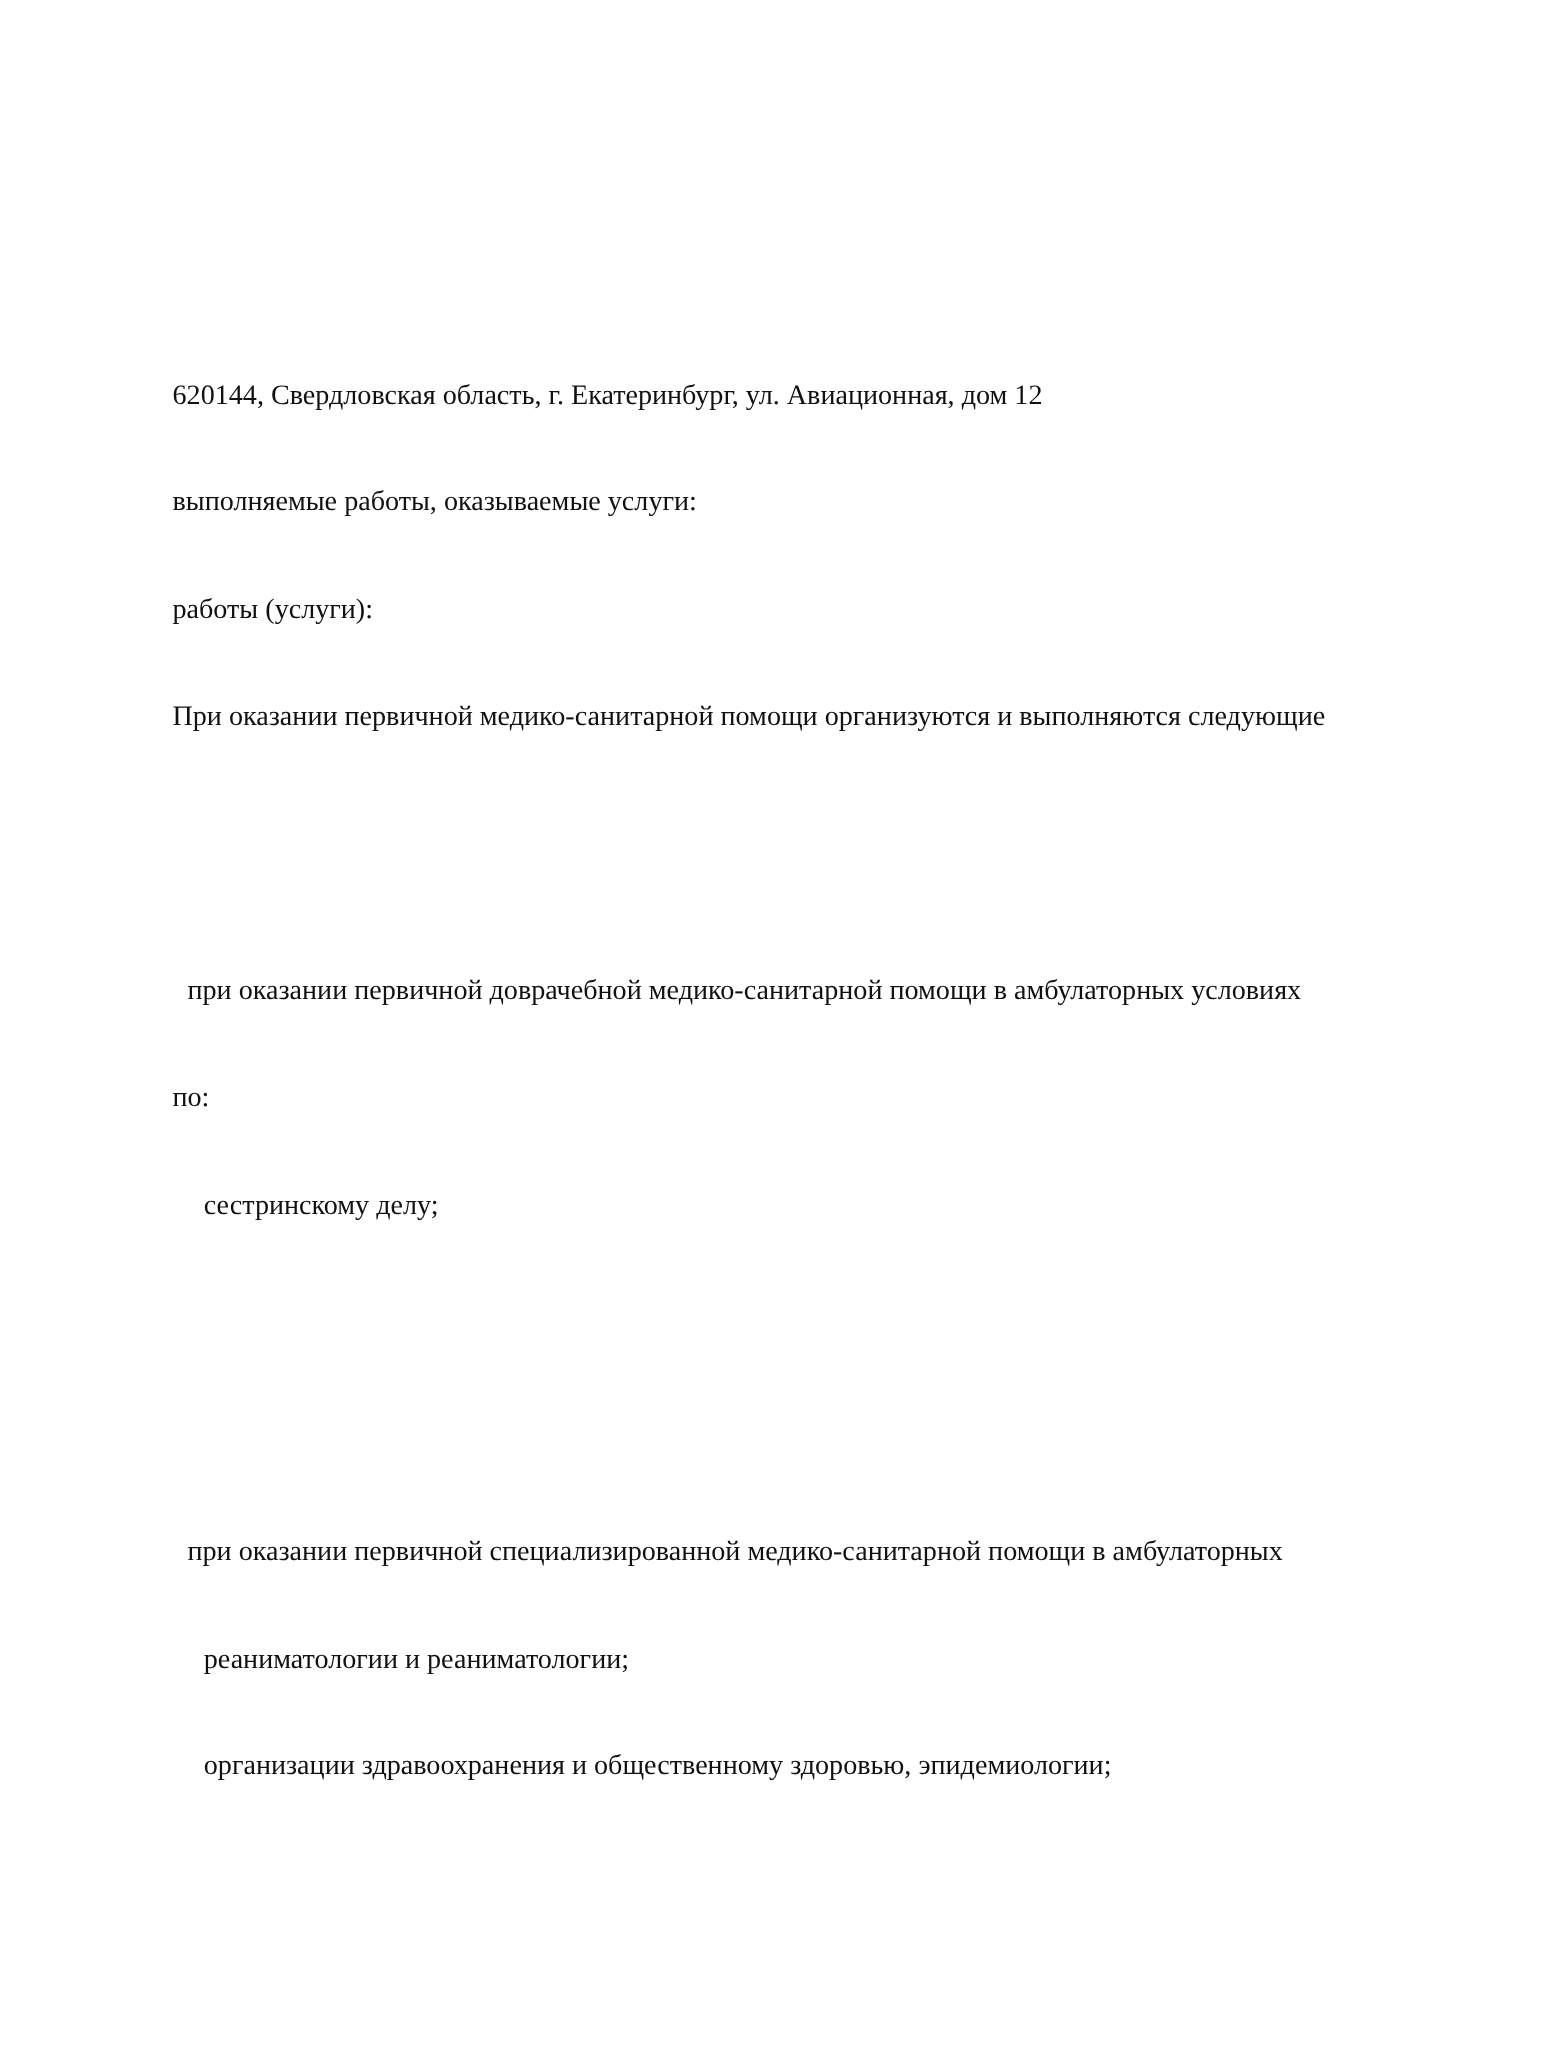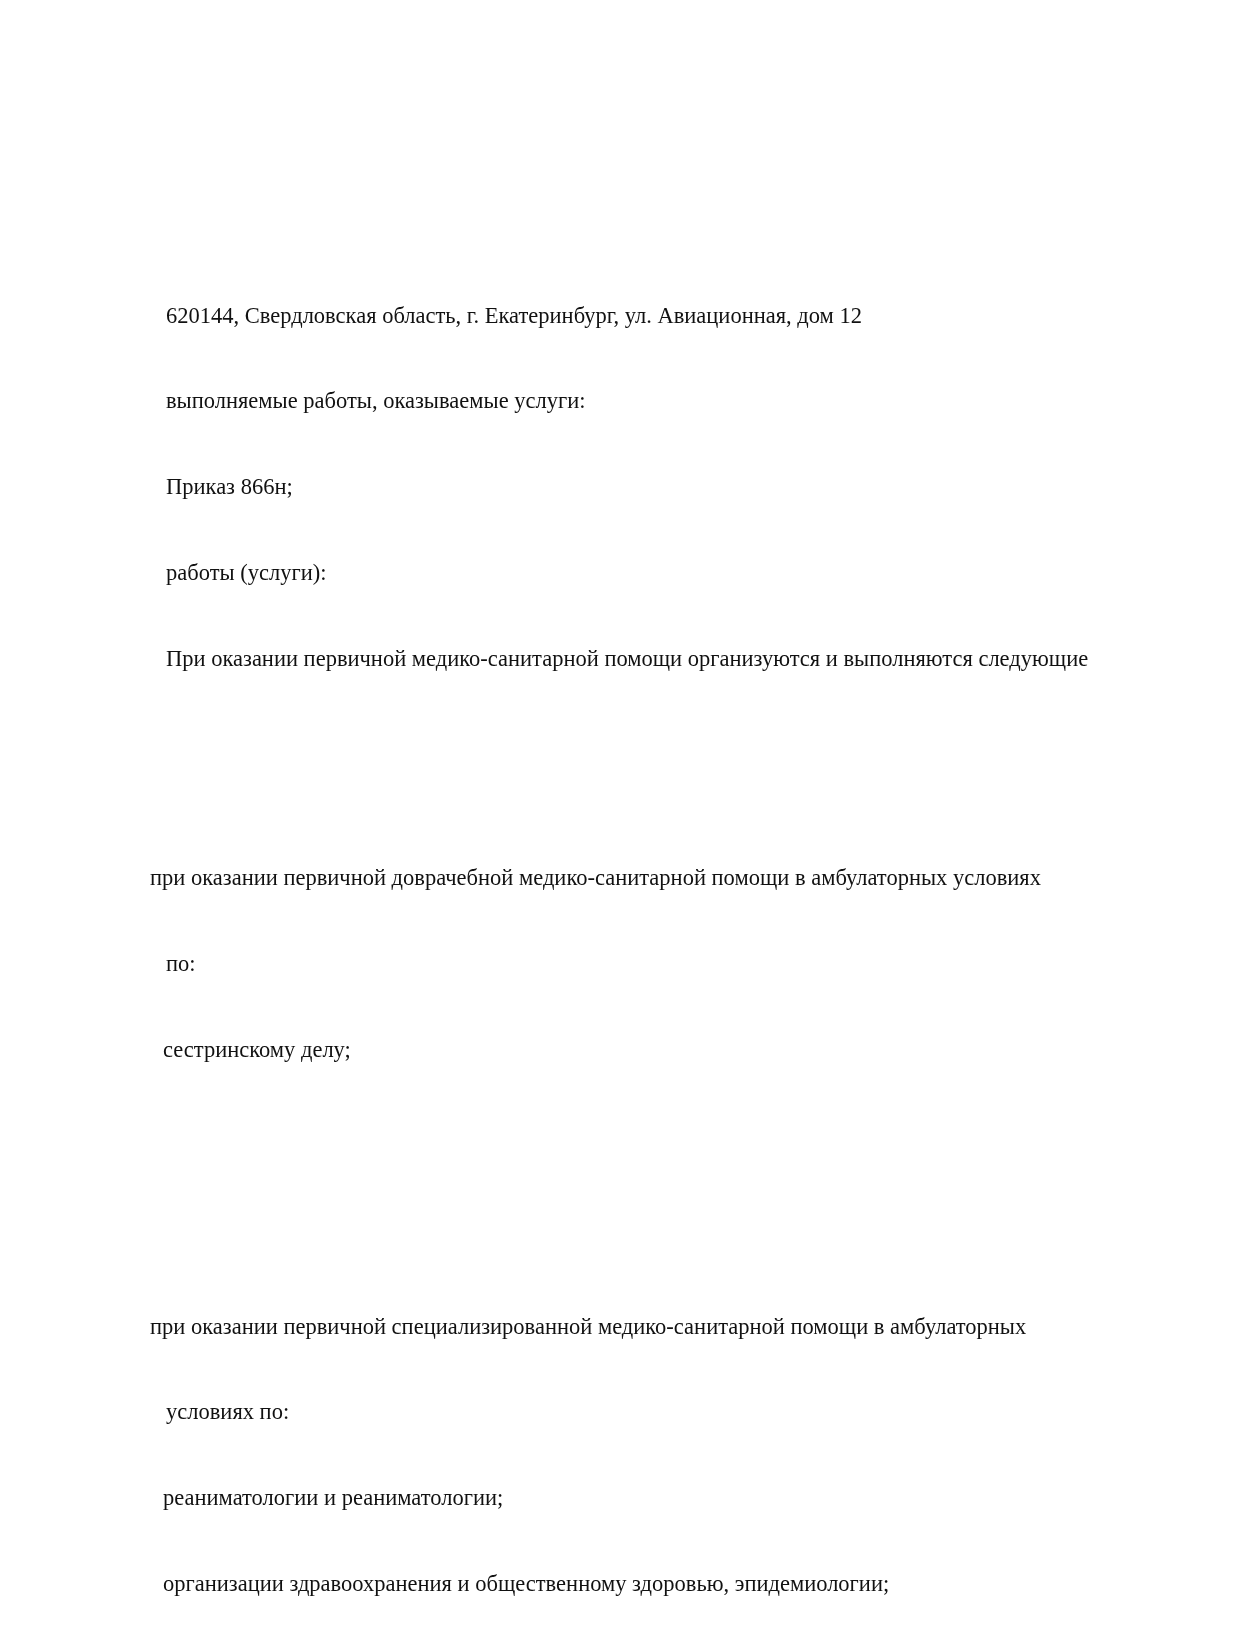--- a/index.html
+++ b/index.html
@@ -4,46 +4,44 @@
 <style>
   html, body { margin: 0; padding: 0; background: #ffffff; }
   body { width: 1240px; height: 1650px; position: relative; overflow: hidden; }
   .page {
     position: absolute; left: 138px; top: 130px; width: 1000px;
     font-family: "Liberation Serif", "DejaVu Serif", serif;
     font-size: 22.5px; line-height: 28.6px; color: #111111;
     white-space: pre;
   }
   .line { height: 28.6px; }
-  .l0 { padding-left: 0; margin-left: 28px; }
+  .l0 { padding-left: 0; }
   .l1 { padding-left: 12px; margin-top: 48px; }
   .l2 { padding-left: 25px; }
 </style>
 </head>
 <body>
 
 <div class="page">
 
   
   <div>
     <div class="line l0">620144, Свердловская область, г. Екатеринбург, ул. Авиационная, дом 12</div>
     <div class="line l0">выполняемые работы, оказываемые услуги:</div>
-    <div class="line l0">Приказ 866н;</div>
     <div class="line l0">работы (услуги):</div>
     <div class="line l0">При оказании первичной медико-санитарной помощи организуются и выполняются следующие</div>
 
     <div>
       <div class="line l1">при оказании первичной доврачебной медико-санитарной помощи в амбулаторных условиях</div>
       <div class="line l0">по:</div>
       <div class="line l2">сестринскому делу;</div>
     </div>
 
     <div>
       <div class="line l1">при оказании первичной специализированной медико-санитарной помощи в амбулаторных</div>
-      <div class="line l0">условиях по:</div>
       <div class="line l2">реаниматологии и реаниматологии;</div>
       <div class="line l2">организации здравоохранения и общественному здоровью, эпидемиологии;</div>
       
       
       
       
       
       
       
     </div>

